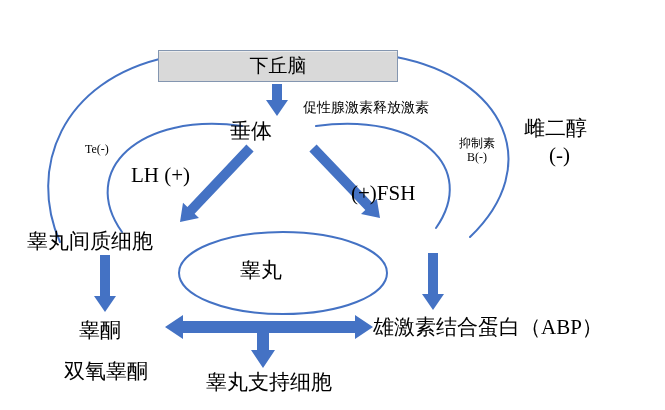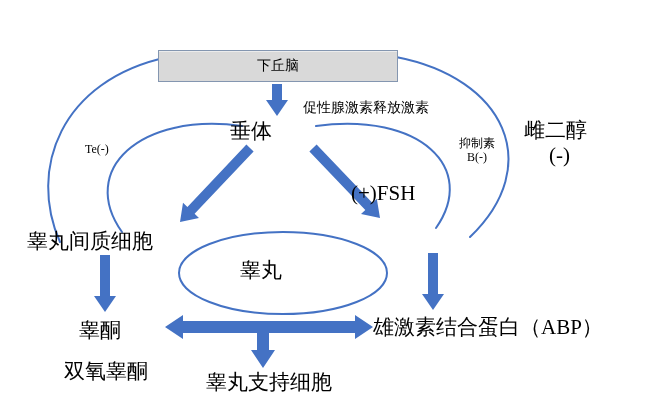--- a/index.html
+++ b/index.html
@@ -9,21 +9,21 @@
   }
   svg.layer{position:absolute;left:0;top:0;}
   .label{position:absolute;color:#000;white-space:nowrap;line-height:1.15;z-index:2;}
   .lbl-lg{font-size:21px;}
   .lbl-md{font-size:14px;font-family:Liberation Mono, monospace;}
   .lbl-sm{font-size:12px;}
   .hypo-box{
     position:absolute;left:158px;top:50px;width:238px;height:30px;
     background:#d9d9d9;border:1px solid #8496b0;
     display:flex;align-items:center;justify-content:center;
-    font-size:14px;z-index:2;box-shadow:inset 0 1px 0 #ececec;
+    font-size:19px;z-index:2;box-shadow:inset 0 1px 0 #ececec;
   }
   .curve{fill:none;stroke-width:2;stroke-linecap:round;}
   .testis-ellipse{fill:#ffffff;stroke-width:2;}
 </style>
 </head>
 <body>
 
 <div class="canvas">
 
   <svg class="layer" width="665" height="410" viewBox="0 0 665 410">
@@ -45,28 +45,29 @@
   </svg>
 
   <div class="hypo-box">
     <span>下丘脑</span>
   </div>
 
   <div class="label lbl-md" style="left:303px;top:100px;">促性腺激素释放激素</div>
 
   <div class="label lbl-lg" style="left:230px;top:119px;">垂体</div>
 
-  <div class="label lbl-lg" style="left:524px;top:118px;">雌二醇</div>
+  <div class="label lbl-lg" style="left:524px;top:118px;font-family:Liberation Mono, monospace;">雌二醇</div>
   <div class="label lbl-lg" style="left:549px;top:143px;">(-)</div>
 
   <div class="label lbl-sm" style="left:85px;top:143px;">Te(-)</div>
 
   <div class="label lbl-sm" style="left:459px;top:137px;">抑制素</div>
   <div class="label lbl-sm" style="left:467px;top:151px;">B(-)</div>
 
+  <div class="label lbl-lg" style="left:131px;top:163px;">LH (+)</div>
   <div class="label lbl-lg" style="left:351px;top:181px;">(+)FSH</div>
 
   <div class="label lbl-lg" style="left:27px;top:229px;">睾丸间质细胞</div>
 
   <div class="label lbl-lg" style="left:240px;top:258px;">睾丸</div>
 
   <div class="label lbl-lg" style="left:79px;top:318px;text-align:right;">睾酮</div>
   <div class="label lbl-lg" style="left:373px;top:315px;">雄激素结合蛋白（ABP）</div>
 
   <div class="label lbl-lg" style="left:64px;top:359px;">双氧睾酮</div>

